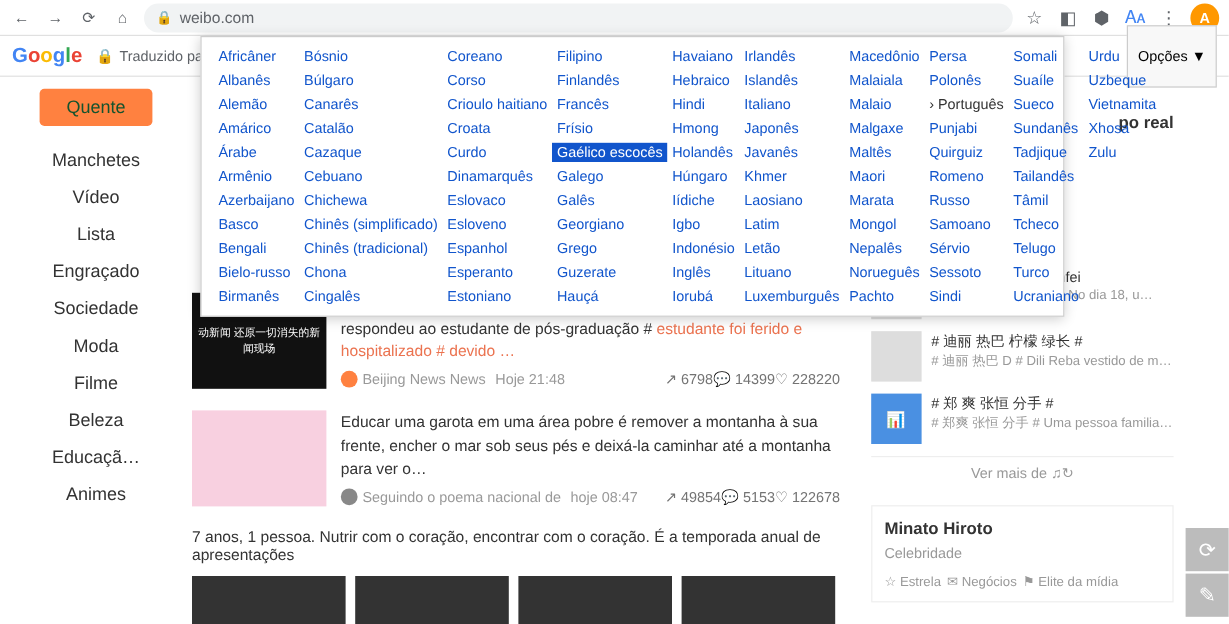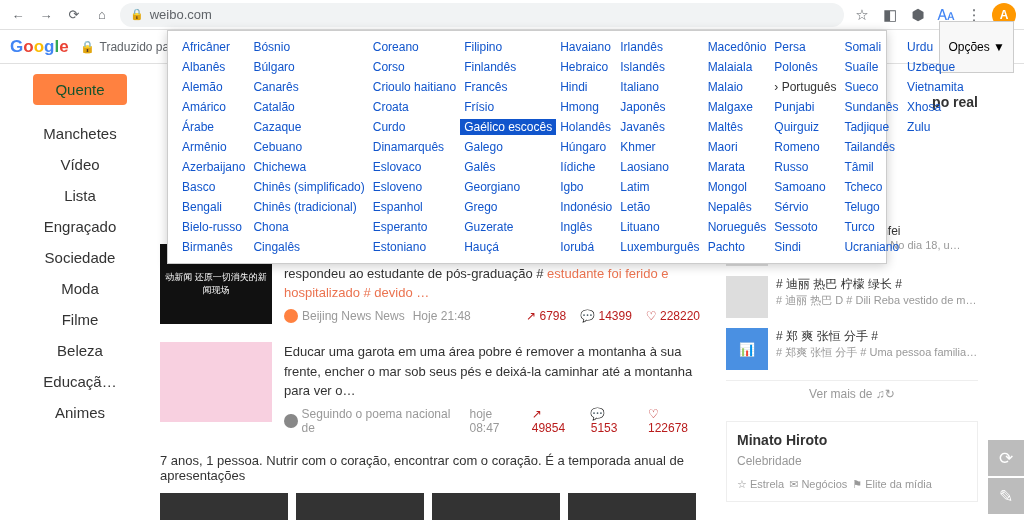--- a/index.html
+++ b/index.html
@@ -27,21 +27,21 @@
 .content{flex:1;padding:10px 20px 0 0;max-width:560px}
 .feed-item{display:flex;gap:12px;margin-bottom:18px}
 .thumb{width:112px;height:80px;background:#111;flex-shrink:0;color:#fff;font-size:9px;display:flex;align-items:center;justify-content:center;text-align:center;padding:4px}
 .thumb.pink{background:#f8d0e0;color:#888}
 .feed-body{flex:1}
 .feed-text{font-size:13px;color:#333;line-height:1.5;margin-bottom:6px}
 .feed-text .hl{color:#eb7350}
 .feed-meta{display:flex;align-items:center;gap:8px;font-size:12px;color:#999}
 .feed-meta .src{display:flex;align-items:center;gap:4px}
 .feed-meta .src-icon{width:14px;height:14px;border-radius:50%;background:#ff8140}
-.feed-stats{margin-left:auto;display:flex;gap:14px;color:#b91c1c}
+.feed-stats{margin-left:auto;display:flex;color:#737373}
 .feed-title{font-size:13px;color:#333;margin-bottom:10px}
 .img-row{display:flex;gap:8px}
 .img-row .img{width:128px;height:85px;background:#333}
 .right-panel{width:270px;padding:10px 12px 0 6px}
 .rp-title{font-size:14px;color:#333;margin-bottom:10px;font-weight:bold}
 .trend-item{display:flex;gap:8px;margin-bottom:10px}
 .trend-thumb{width:42px;height:42px;background:#ddd;flex-shrink:0}
 .trend-thumb.blue{background:#4a90e2;display:flex;align-items:center;justify-content:center;color:#fff}
 .trend-body{flex:1;overflow:hidden}
 .trend-title{font-size:12px;color:#333;white-space:nowrap;overflow:hidden;text-overflow:ellipsis}

